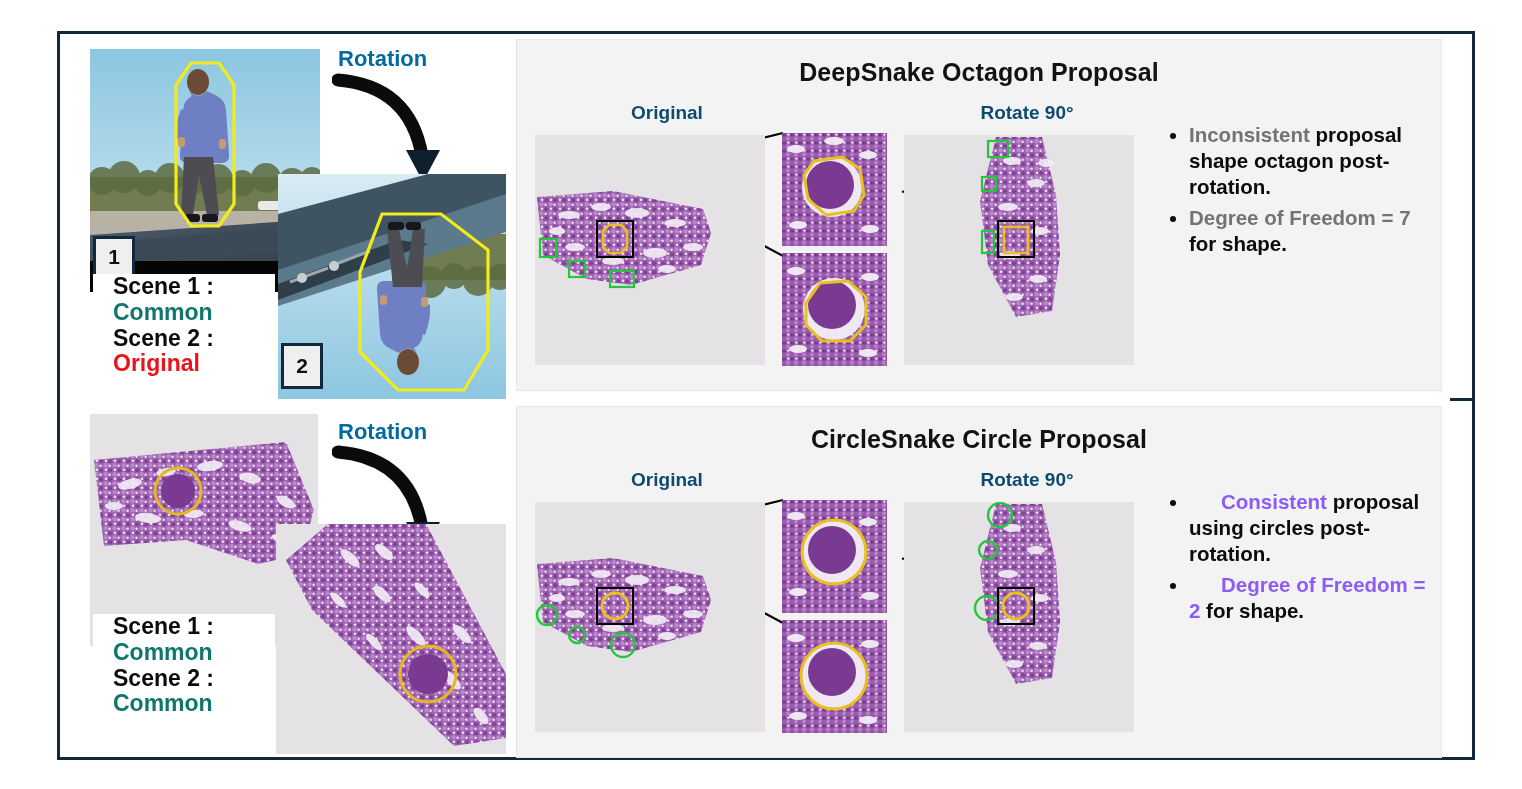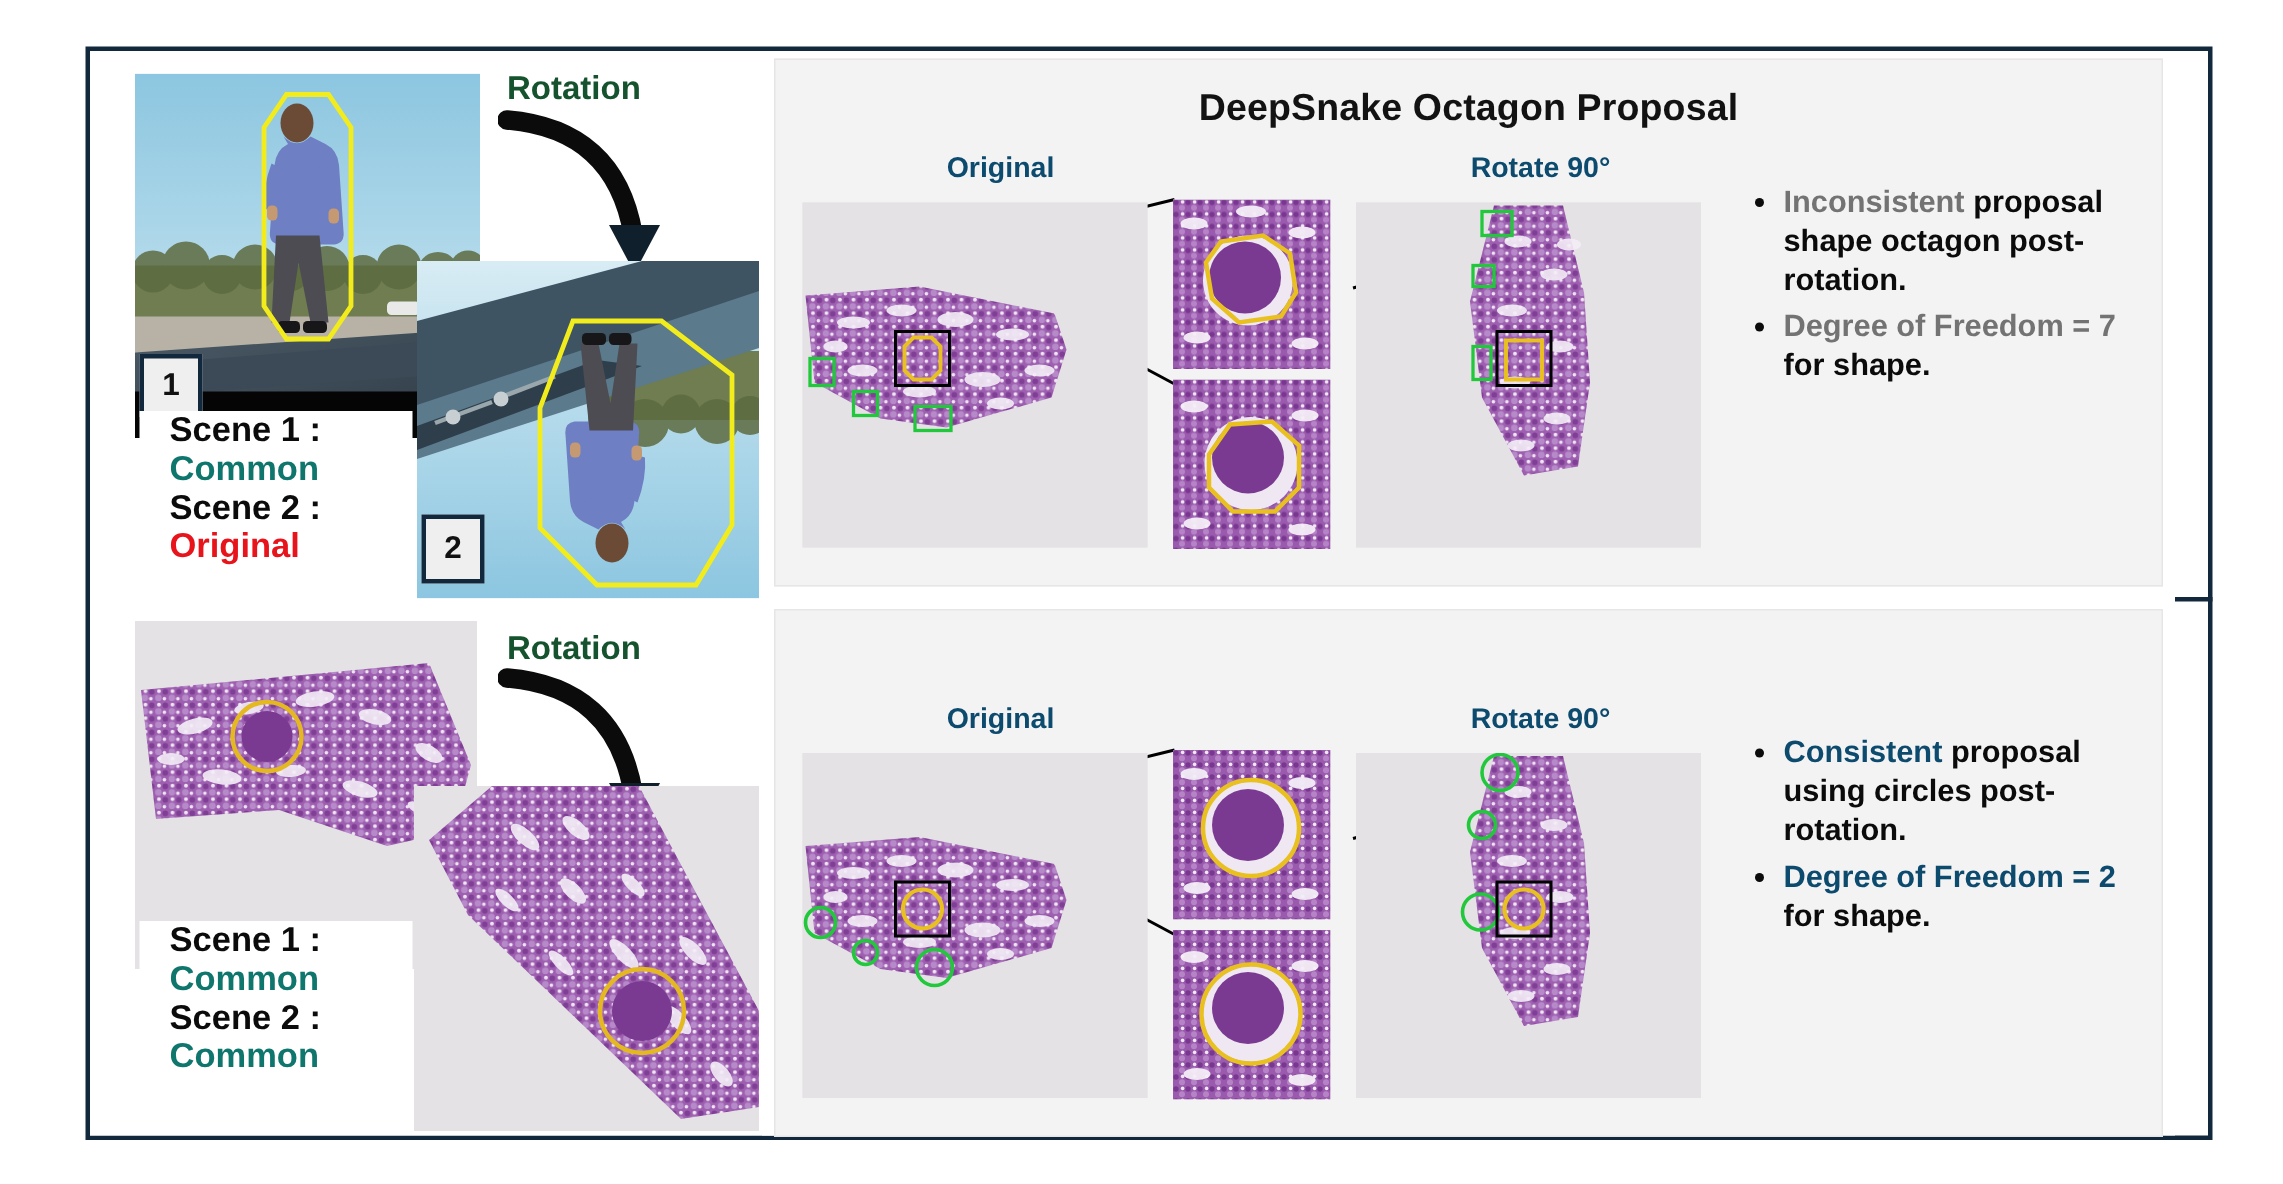--- a/index.html
+++ b/index.html
@@ -29,39 +29,39 @@
   .panel-title{position:absolute;left:0;width:100%;text-align:center;
                font-size:25px;font-weight:bold;color:#121212;letter-spacing:.1px;}
   .sub-title{position:absolute;font-size:19px;font-weight:bold;color:#0c4a6e;text-align:center;}
 
   
   .himg{position:absolute;background:#e4e2e4;}
 
   
   .photo{position:absolute;overflow:hidden;}
 
-  .rot-label{position:absolute;font-size:22px;font-weight:bold;color:#14532d;}
+  .rot-label{position:absolute;font-size:22px;font-weight:bold;color:#0369a1;}
 
   .badge{position:absolute;background:#efefef;border:3px solid #12283c;
          display:flex;align-items:center;justify-content:center;
          font-size:21px;font-weight:bold;color:#111;}
 
   .scene-text{position:absolute;background:#ffffff;line-height:1.12;}
   .scene-text div{font-size:23px;font-weight:bold;white-space:nowrap;padding-left:20px;}
   .lbl-black{color:#0b0b0b;}
   .lbl-common{color:#0f766e;}
   .lbl-uncommon{color:#e8141c;}
 
   
   .bullets{position:absolute;width:270px;}
   .bullets li{font-size:20.5px;font-weight:bold;line-height:1.28;
               color:#0b0b0b;margin-bottom:4px;}
   .bullets ul{margin:0;padding-left:22px;}
   .hl-red{color:#737373;}
-  .hl-cyan{color:#0c4a6e;}
+  .hl-cyan{color:#8b5cf6;margin-left:32px;}
 
   svg{display:block;}
 </style>
 </head>
 <body>
 
 <div id="figure">
 
   <div class="panel" id="left-col">
 
@@ -397,20 +397,21 @@
             <span class="hl-red">Inconsistent</span><span> proposal shape octagon post-rotation.</span>
           </li>
           <li>
             <span class="hl-red">Degree of Freedom = 7</span><span> for shape.</span>
           </li>
         </ul>
       </div>
     </div>
 
     <div class="rpanel" id="panel-bottom">
+      <div class="panel-title" style="top:18px;">CircleSnake Circle Proposal</div>
 
       <div class="sub-title" style="left:30px;top:62px;width:240px;">Original</div>
       <div class="sub-title" style="left:390px;top:62px;width:240px;">Rotate 90°</div>
 
       <svg style="position:absolute;left:0;top:0;" width="926" height="352">
         <line x1="135" y1="125" x2="266" y2="93" stroke="#000" stroke-width="2"></line>
         <line x1="139" y1="148" x2="266" y2="216" stroke="#000" stroke-width="2"></line>
         <line x1="385" y1="152" x2="514" y2="117" stroke="#000" stroke-width="2"></line>
         <line x1="388" y1="160" x2="510" y2="306" stroke="#000" stroke-width="2"></line>
       </svg>

